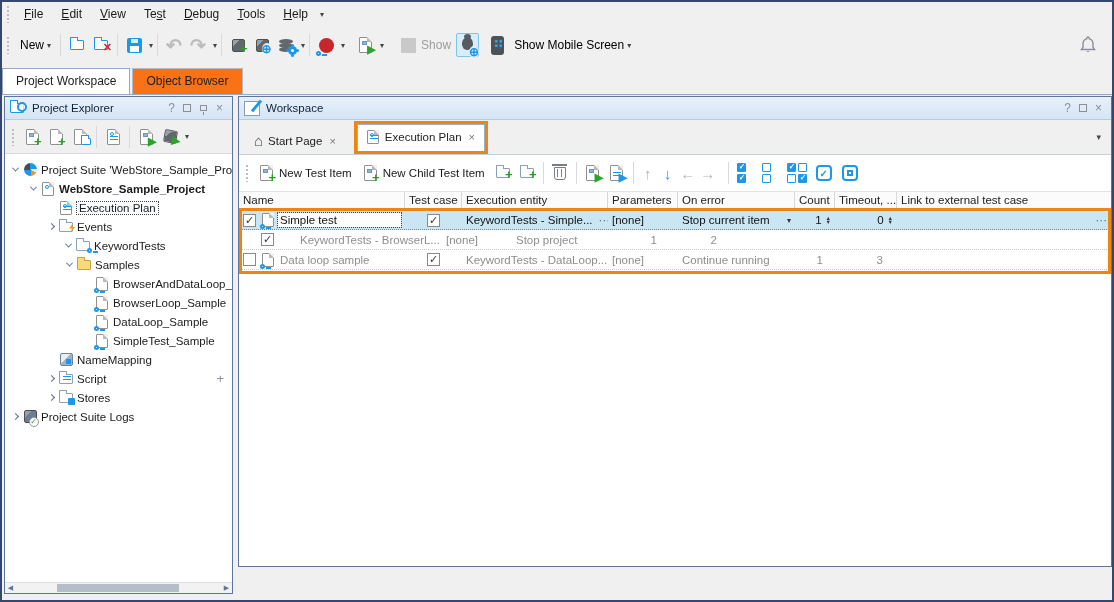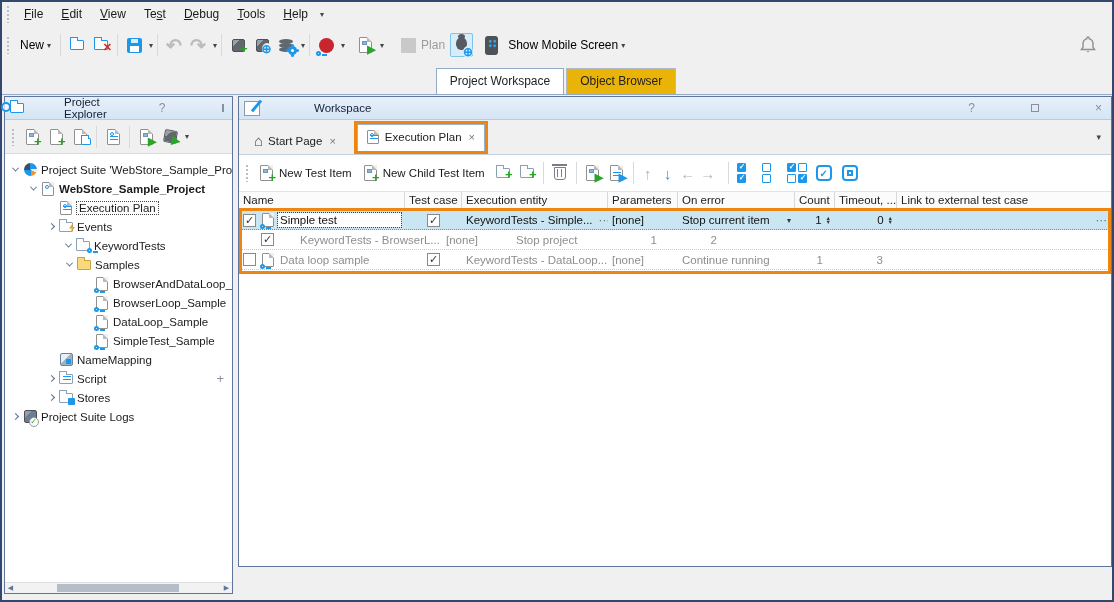--- a/index.html
+++ b/index.html
@@ -61,27 +61,27 @@
   .spy { position:absolute; right:-4px; bottom:-4px; color:#1c97ea; font-size:12px; font-weight:bold; line-height:1; background:#f0f0f0; border-radius:50%; }
   .stop-sq { width:15px; height:15px; background:#c9c9c9; display:inline-block; margin-right:5px; }
   .bug-body { width:11px; height:13px; background:#565b62; border-radius:50% 50% 45% 45%; position:relative; display:inline-block; }
   .bug-body::before { content:""; position:absolute; top:-3px; left:2px; width:7px; height:5px; background:#565b62; border-radius:50%; }
   .phone { width:13px; height:19px; background:#4e5257; border-radius:3px; position:relative; display:inline-block; margin:0 4px; }
   .phone::before { content:""; position:absolute; left:2px; top:3px; width:9px; height:10px;
     background-image:radial-gradient(#35a8f0 1.2px, transparent 1.4px); background-size:4.5px 4.5px; background-position:1px 0; }
   .disabled-txt { color:#9c9c9c; }
 
   
-  #maintabs { position:absolute; left:0; top:64px; right:0; height:28px; display:flex; align-items:flex-end; font-size:12px; color:#222;justify-content:center; }
-  .mtab { padding:5px 13px 6px; border:1px solid #b2bac6; border-bottom:none; background:#eab308; margin-right:2px; }
+  #maintabs { position:absolute; left:0; top:64px; right:0; height:28px; display:flex; align-items:flex-end; font-size:12px; color:#222; }
+  .mtab { padding:5px 13px 6px; border:1px solid #b2bac6; border-bottom:none; background:#f97316; margin-right:2px; }
   .mtab.active { background:#fff; border-color:#93a9c6; position:relative; z-index:2; }
   #tabline { position:absolute; left:0; top:92px; right:0; height:1px; background:#93a9c6; }
 
   
-  .panel-head { height:23px; background:linear-gradient(#e7f0fa,#d5e5f4); border-bottom:1px solid #b9cbde; display:flex; align-items:center; padding:0 5px; font-size:11.5px; color:#13203a;gap:48px; }
+  .panel-head { height:23px; background:linear-gradient(#e7f0fa,#d5e5f4); border-bottom:1px solid #b9cbde; display:flex; align-items:center; padding:0 5px; font-size:11.5px; color:#13203a; }
   .panel-head .title { margin-left:6px; flex:1; }
   .pin-ic { width:7px; height:6px; border:1px solid #8a8f99; position:relative; margin:0 5px; display:inline-block; }
   .pin-ic::after { content:""; position:absolute; left:2px; top:6px; width:1px; height:3px; background:#8a8f99; }
   .sq-ic { width:8px; height:8px; border:1px solid #8a8f99; display:inline-block; margin:0 4px; }
 
   
   #explorer { position:absolute; left:2px; top:94px; width:229px; height:498px; background:#fff; border:1px solid #60759b; display:flex; flex-direction:column; }
   .searchfold { position:relative; width:16px; height:12px; }
   .searchfold .fold { position:absolute; left:0; top:1px; }
   .searchfold::after { content:""; position:absolute; right:-1px; top:0px; width:6px; height:6px; border:2px solid #1c97ea; border-radius:50%; background:rgba(255,255,255,.7); }
@@ -233,21 +233,21 @@
     <span class="dd">▾</span>
     <span class="ic24" style="margin-left:8px">
         <span class="pg ic">
           <span class="pic"></span>
           <span class="badge b-play">▶</span>
         </span>
       </span>
     <span class="dd">▾</span>
     <span class="tbtn" style="margin-left:12px">
       <span class="stop-sq"></span>
-      <span class="disabled-txt">Plan</span>
+      <span class="disabled-txt">Show</span>
     </span>
     <span class="tbtn toggled">
       <span class="ic"><span class="bug-body"></span><span class="spy" style="right:-6px;bottom:-5px;background:#d9edf9;">⊕</span></span>
     </span>
     <span class="ic24" style="margin-left:6px">
         <span class="phone"></span>
       </span>
     <span class="tbtn">
       <span>Show Mobile Screen</span>
       <span class="dd">▾</span>

